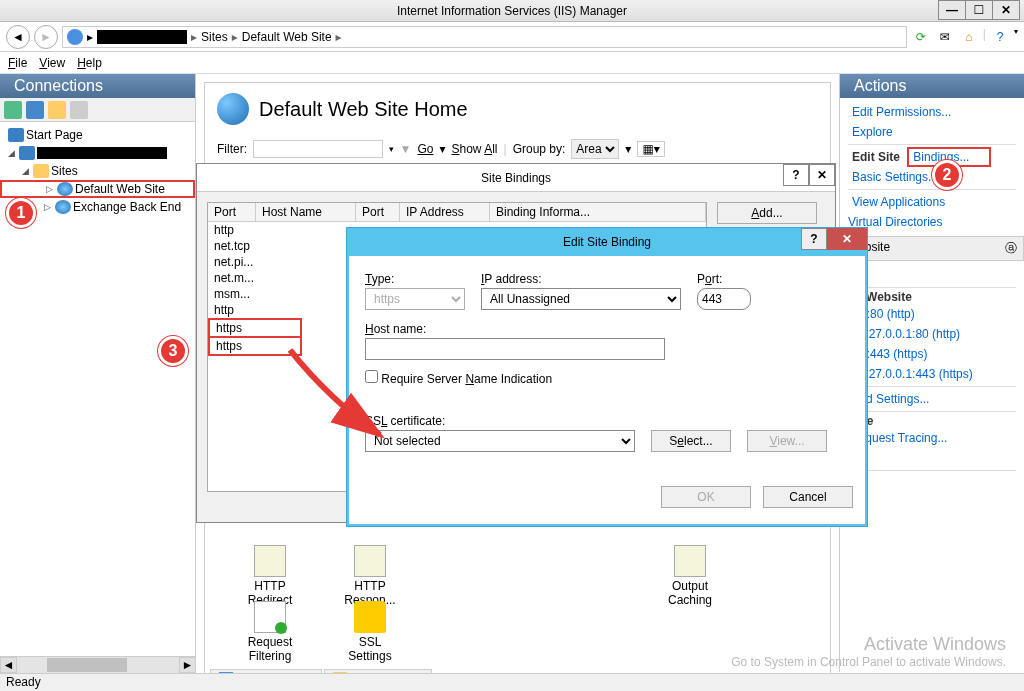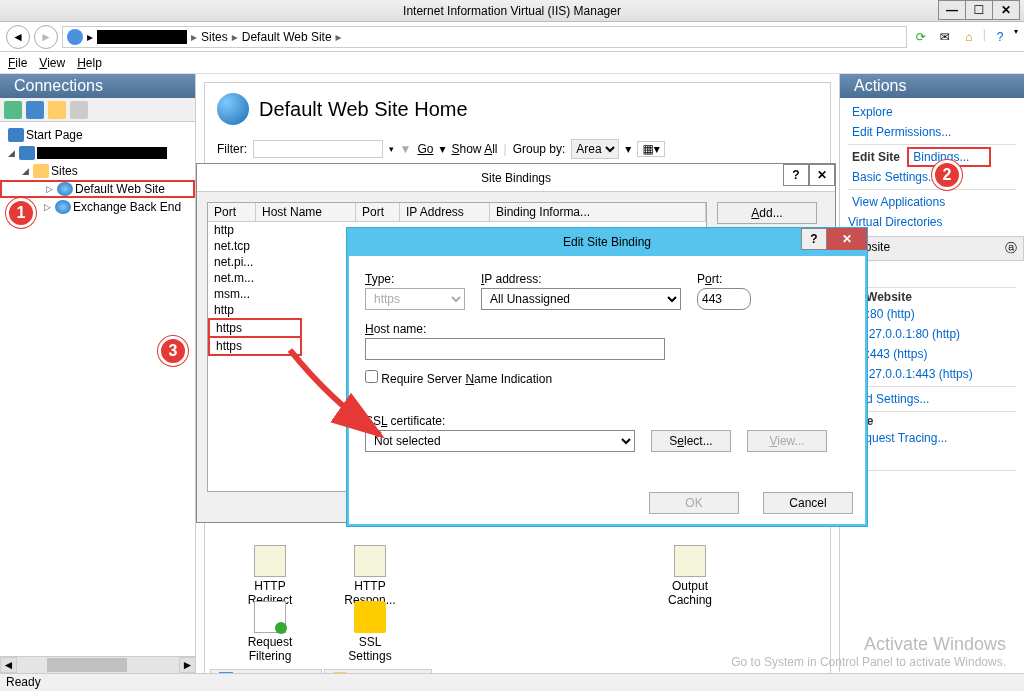--- a/index.html
+++ b/index.html
@@ -90,40 +90,40 @@
 .dlg-edit .dctrl { position:absolute; right:0; top:0; display:flex; }
 .dlg-edit .dctrl div { width: 40px; height: 22px; display:flex;align-items:center;justify-content:center; }
 .dlg-edit .dctrl .help { background:#eee; border:1px solid #888; width:26px; }
 .dlg-edit .dctrl .close { background:#c8504f; color:#fff; }
 .editbody { padding: 16px 18px; }
 .editbody label { display:block; margin-bottom:2px; }
 .editbody .row1 { display:flex; gap:16px; margin-bottom:12px; }
 .editbody select, .editbody input[type=text] { border:1px solid #888; height:22px; padding:0 4px; background:#fff; }
 .editbody .sslrow { margin-top: 28px; }
 .sslselect { width:270px; border:2px solid #2050a0; background:#cfe3ff; height:22px; }
-.editfooter { position:absolute; bottom:12px; right:14px; display:flex; gap:24px;justify-content:flex-end; }
+.editfooter { position:absolute; bottom:18px; right:14px; display:flex; gap:12px;justify-content:flex-end; }
 .editfooter .btn { width: 90px; }
 
 
 .badge { position:absolute; width:30px; height:30px; background:#e53935; color:#fff; border-radius:50%; display:flex; align-items:center; justify-content:center; font-size:16px; font-weight:bold; z-index:100; border: 3px solid #fff; box-shadow: 0 0 0 1px #e53935; }
 
 
 .arrow { position:absolute; z-index:50; }
 
 
 .hscroll { position:absolute; left:0; bottom: 18px; width:196px; height:17px; background:#f0f0f0; border-top:1px solid #ccc; display:flex; }
 .hscroll .track { flex:1; background:#e4e4e4; position:relative; }
 .hscroll .thumb { position:absolute; left:30px; width:80px; top:1px; bottom:1px; background:#c0c0c0; }
 .hscroll .arr { width:17px; background:#e0e0e0; border:1px solid #ccc; text-align:center; }
 </style>
 </head>
 <body>
 
 <div class="titlebar">
-  <span class="title">Internet Information Virtual (IIS) Manager</span>
+  <span class="title">Internet Information Services (IIS) Manager</span>
   <div class="winctrl">
     <div>
         <b>—</b>
       </div>
     <div>☐</div>
     <div>
         <b>✕</b>
       </div>
   </div>
 </div>
@@ -215,22 +215,22 @@
         <span>▾</span>
         <span style="border:1px solid #ccc;padding:0 4px">▦▾</span>
       </div>
       <div style="padding:4px 12px;color:#06c">ASP.NET</div>
     </div>
   </div>
 
   <div class="actions">
     <div class="panel-hdr">Actions</div>
     <div class="section">
+      <span class="link">Edit Permissions...</span>
       <span class="link">Explore</span>
-      <span class="link">Edit Permissions...</span>
       <div style="border-top:1px solid #ddd;margin:2px 0"></div>
       <span class="sectitle">Edit Site</span>
       <span class="link redbox" style="display:inline-block;padding:1px 20px 1px 4px">Bindings...</span>
       <span class="link">Basic Settings...</span>
       <div style="border-top:1px solid #ddd;margin:2px 0"></div>
       <span class="link">View Applications</span>
       <span class="link" style="padding-left:0">Virtual Directories</span>
     </div>
     <div class="subhdr">
       <span>Website</span>

